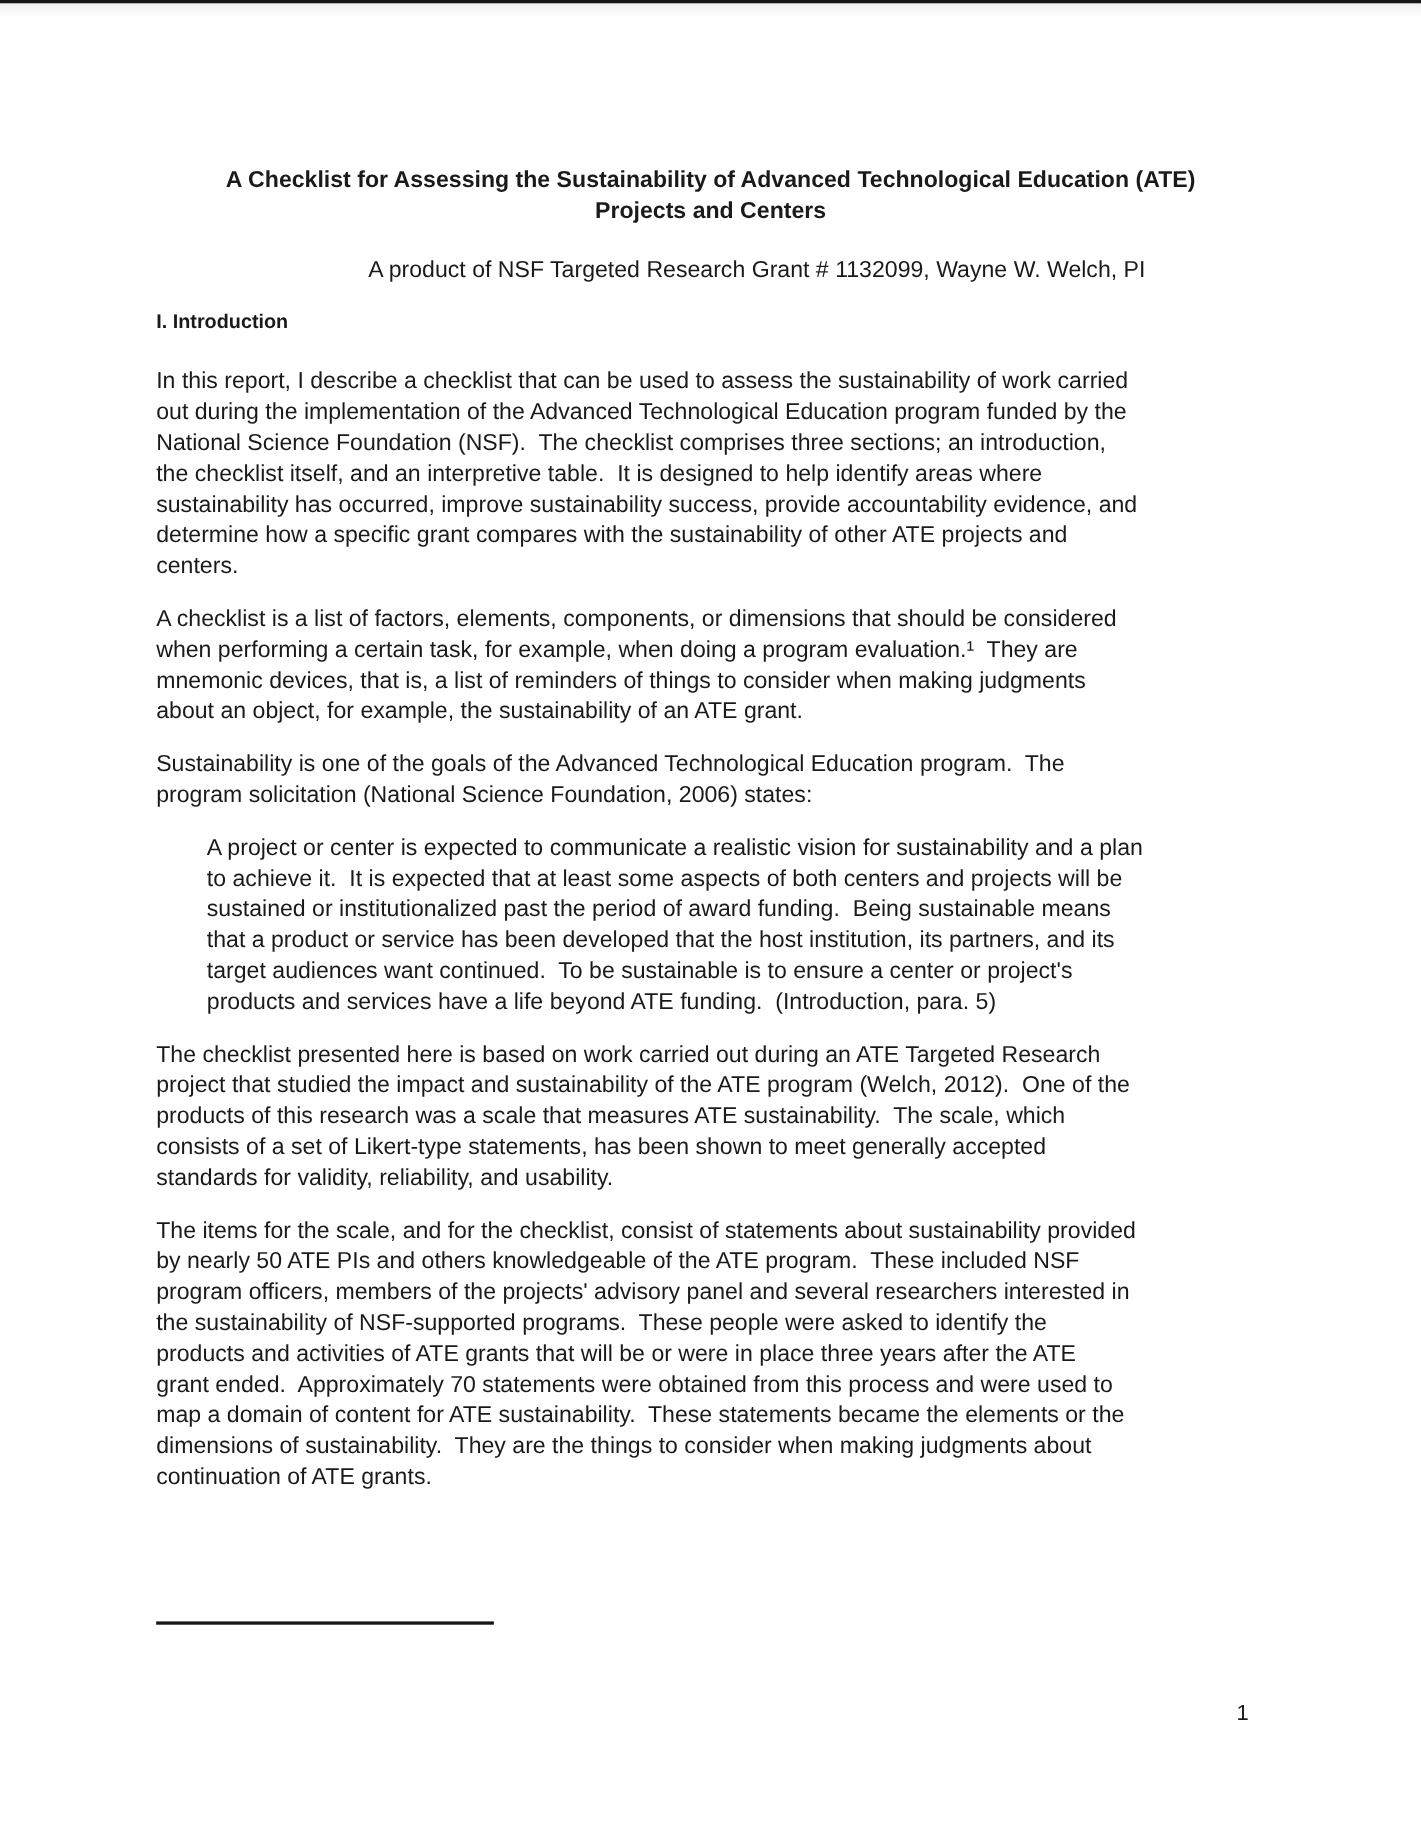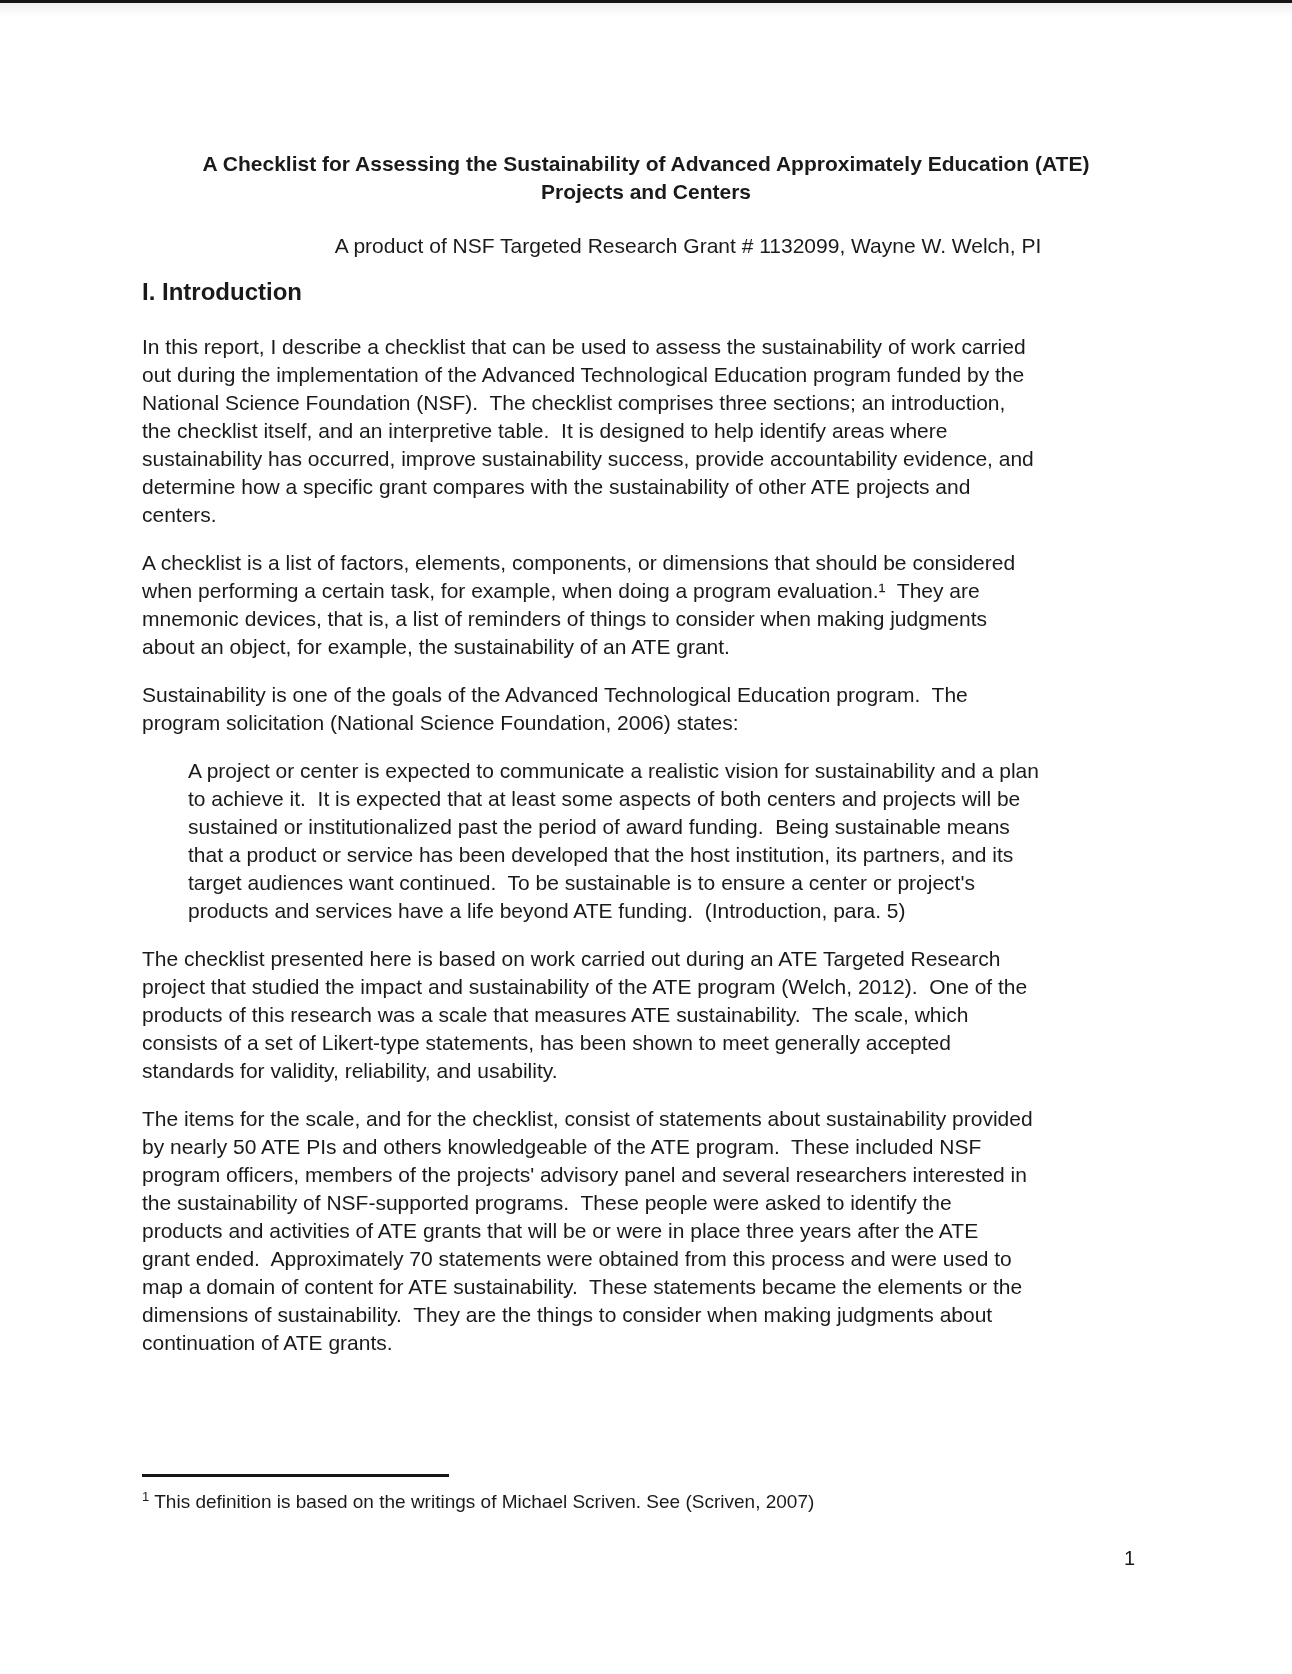--- a/index.html
+++ b/index.html
@@ -53,21 +53,21 @@
     margin: 0 0 18px -142px;
     width: 1292px;
     text-align: center;
     font-size: 21px;
     line-height: 28px;
     white-space: pre-wrap;
     padding-left: 42px;
   }
   .section-heading {
     margin: 0 0 27px 0;
-    font-size: 24px;
+    font-size: 18px;
     font-weight: 700;
     line-height: 28px;
   }
   .para {
     margin: 0 0 20px 0;
     white-space: pre-wrap;
   }
   .quote {
     margin: 0 0 20px 0;
     padding-left: 46px;
@@ -102,21 +102,21 @@
   }
 </style>
 </head>
 <body>
 
 <div class="page">
   <div class="top-edge"></div>
   <div class="top-shadow"></div>
 
   <div class="content">
-    <h1 class="doc-title">A Checklist for Assessing the Sustainability of Advanced Approximately Education (ATE)
+    <h1 class="doc-title">A Checklist for Assessing the Sustainability of Advanced Technological Education (ATE)
 Projects and Centers</h1>
 
     <p class="byline">A product of NSF Targeted Research Grant # 1132099, Wayne W. Welch, PI</p>
 
     <h2 class="section-heading">I. Introduction</h2>
 
     <p class="para">In this report, I describe a checklist that can be used to assess the sustainability of work carried
 out during the implementation of the Advanced Technological Education program funded by the
 National Science Foundation (NSF).  The checklist comprises three sections; an introduction,
 the checklist itself, and an interpretive table.  It is designed to help identify areas where
@@ -151,19 +151,16 @@
 the sustainability of NSF-supported programs.  These people were asked to identify the
 products and activities of ATE grants that will be or were in place three years after the ATE
 grant ended.  Approximately 70 statements were obtained from this process and were used to
 map a domain of content for ATE sustainability.  These statements became the elements or the
 dimensions of sustainability.  They are the things to consider when making judgments about
 continuation of ATE grants.</p>
   </div>
 
   <div class="footnote-area">
     <div class="footnote-rule"></div>
-    <div class="footnote-line">
-      <sup class="fn-marker">1</sup><span>This definition is based on the writings of Michael Scriven.  See (Scriven, 2007)</span>
-    </div>
   </div>
 
   <div class="page-number">1</div>
 </div>
 
 </body></html>

